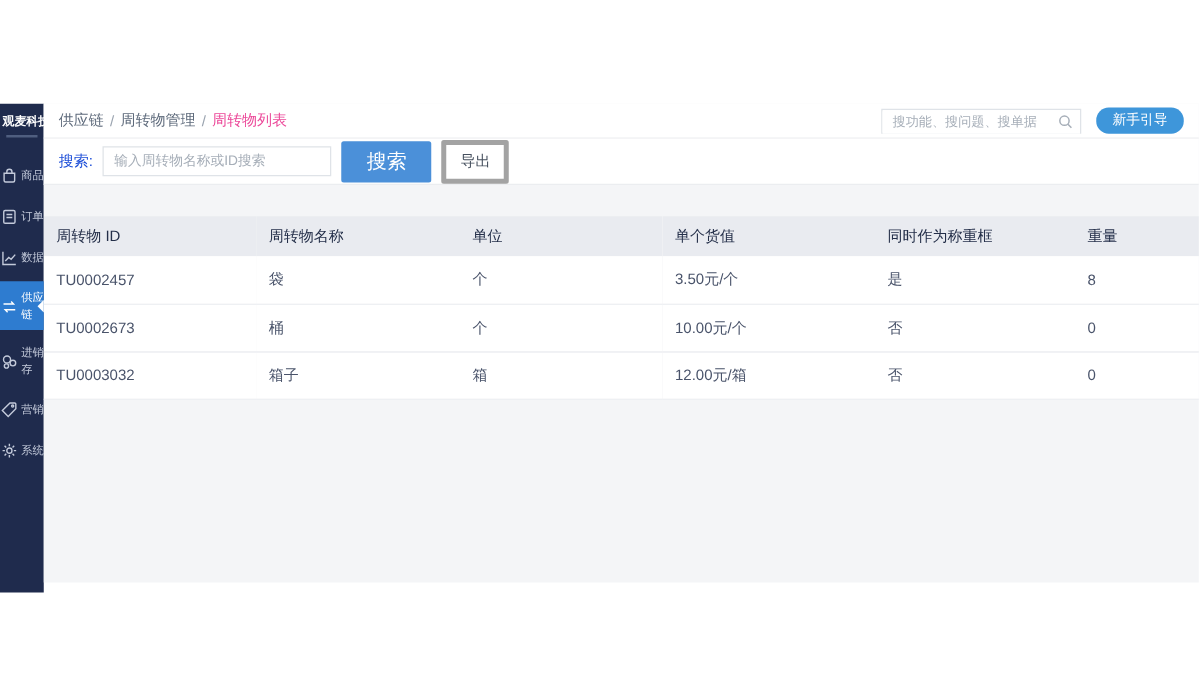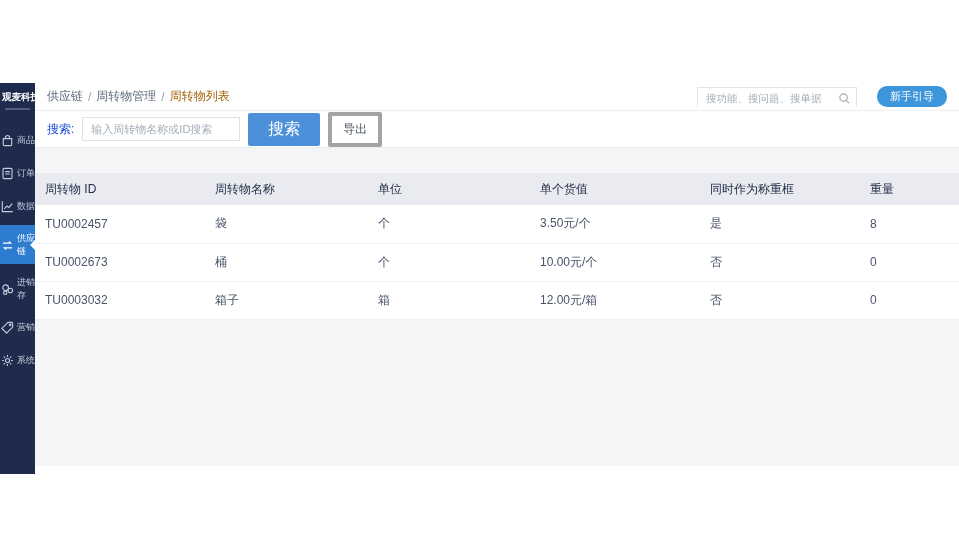--- a/index.html
+++ b/index.html
@@ -21,34 +21,34 @@
               border-right:5px solid #ffffff; }
 
   
   .main { flex:1; height:383px; background:#f4f5f7; display:flex; flex-direction:column; }
 
   .topbar { height:28px; background:#fff; border-bottom:1px solid #ebedf0;
             display:flex; align-items:center; justify-content:space-between; padding:0 12px; }
   .breadcrumb { font-size:12px; color:#5f6b7c; display:flex; align-items:center; gap:5px; }
   .breadcrumb .sep { color:#9aa3af; }
   .breadcrumb .link { cursor:pointer; }
-  .breadcrumb .current { color:#a16207; cursor:pointer; }
+  .breadcrumb .current { color:#ec4899; cursor:pointer; }
   .topbar-right { display:flex; align-items:center; }
   .global-search { position:relative; width:160px; height:20px; border:1px solid #dfe3e8; background:#fff; }
   .global-search input { width:100%; height:100%; border:none; outline:none; font-size:10.5px;
             padding:0 22px 0 8px; color:#333; font-family:inherit; }
   .global-search input::placeholder { color:#a6aeb8; }
   .global-search .mag { position:absolute; right:5px; top:3px; width:13px; height:13px; }
-  .guide-btn { margin-left:20px; background:#3e96da; color:#fff; font-size:11px; line-height:1;
+  .guide-btn { margin-left:12px; background:#3e96da; color:#fff; font-size:11px; line-height:1;
             border:none; border-radius:10px; padding:5px 13px; cursor:pointer; font-family:inherit; }
 
   .filterbar { height:37px; background:#fff; border-bottom:1px solid #ebedf0;
             display:flex; align-items:center; padding:0 12px; gap:8px; }
   .filter-label { font-size:12px; color:#1d4ed8; }
-  .filter-input { width:158px; height:24px; border:1px solid #dfe3e8; font-size:11px;
+  .filter-input { width:183px; height:24px; border:1px solid #dfe3e8; font-size:11px;
             padding:0 8px; color:#333; outline:none; font-family:inherit; }
   .filter-input::placeholder { color:#a6aeb8; }
   .btn-search { background:#4b90d9; color:#fff; border:none; font-size:16px; padding:6px 20px;
             border-radius:2px; cursor:pointer; font-family:Liberation Serif, serif; }
   .btn-export { background:#fff; border:4px solid #a3a3a3; color:#46505e; font-size:12px;
             padding:5px 11px; border-radius:2px; cursor:pointer; font-family:inherit; }
 
   .table-wrap { margin-top:25px; }
   table { width:100%; border-collapse:collapse; font-size:12px; table-layout:fixed; }
   thead th { background:#e9ebf0; color:#242f49; font-weight:normal; text-align:left;

